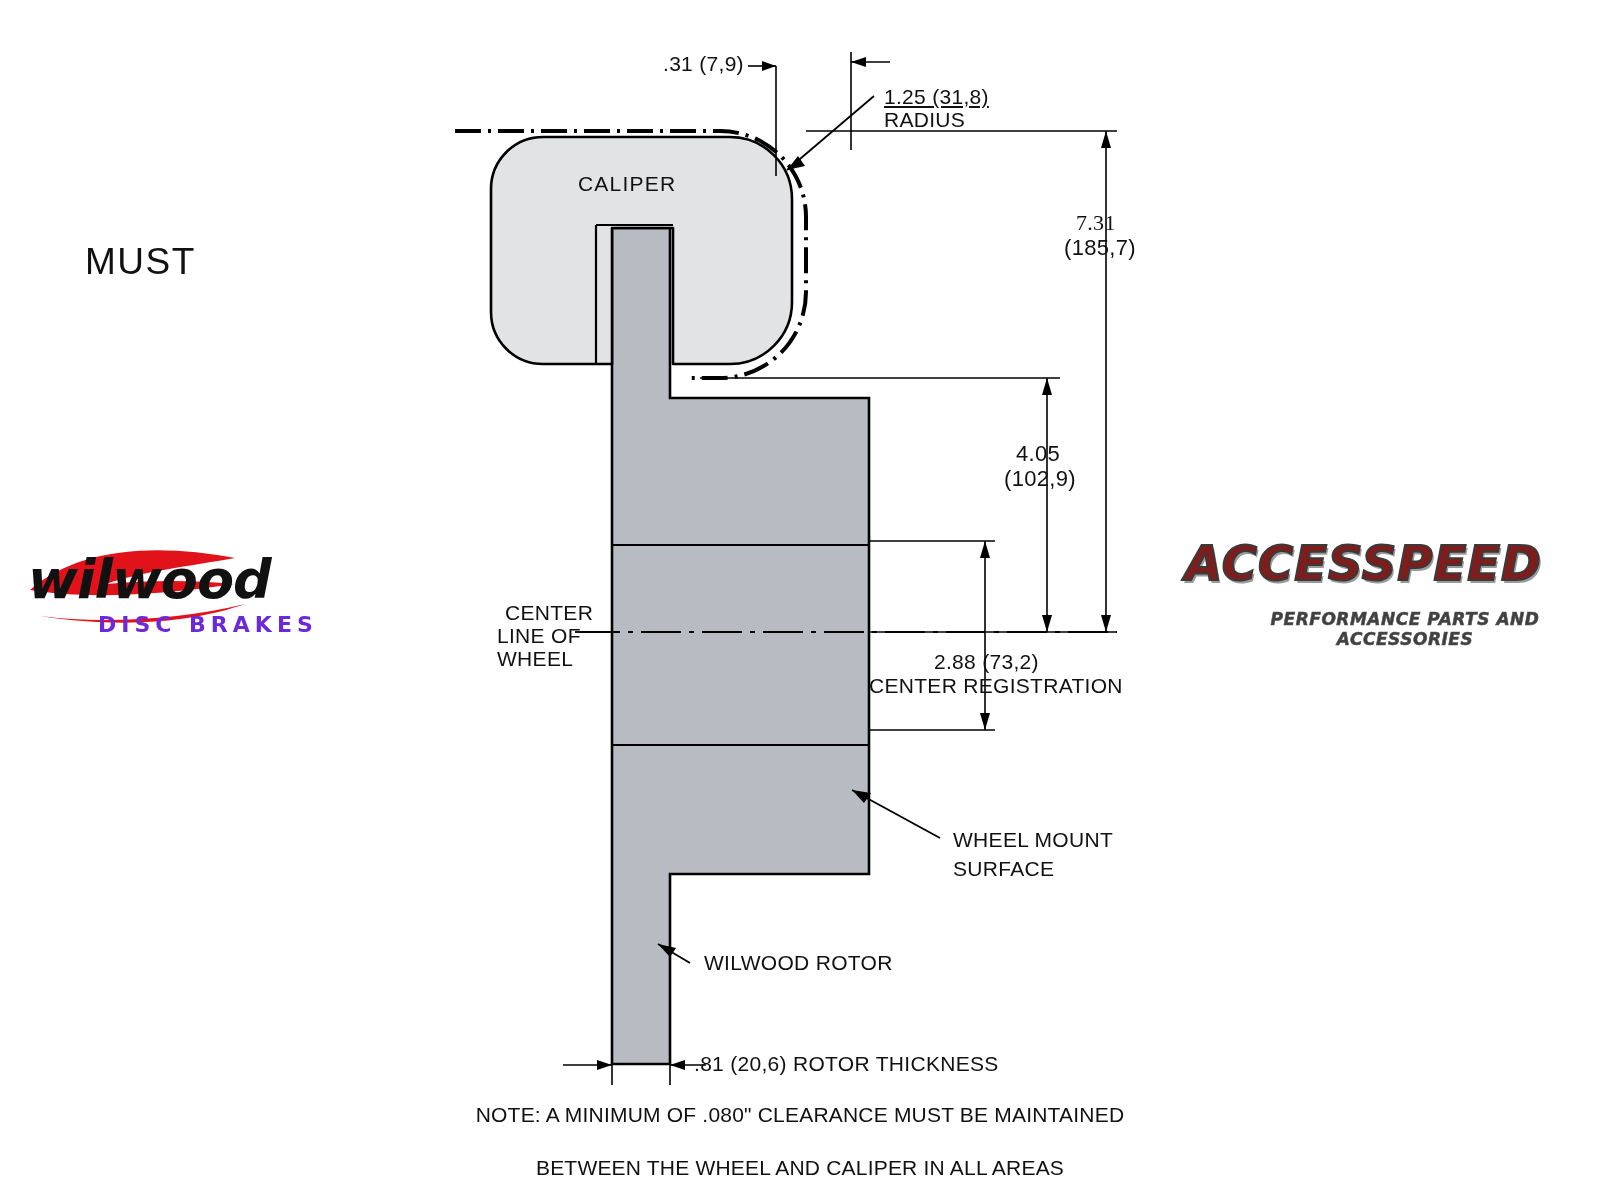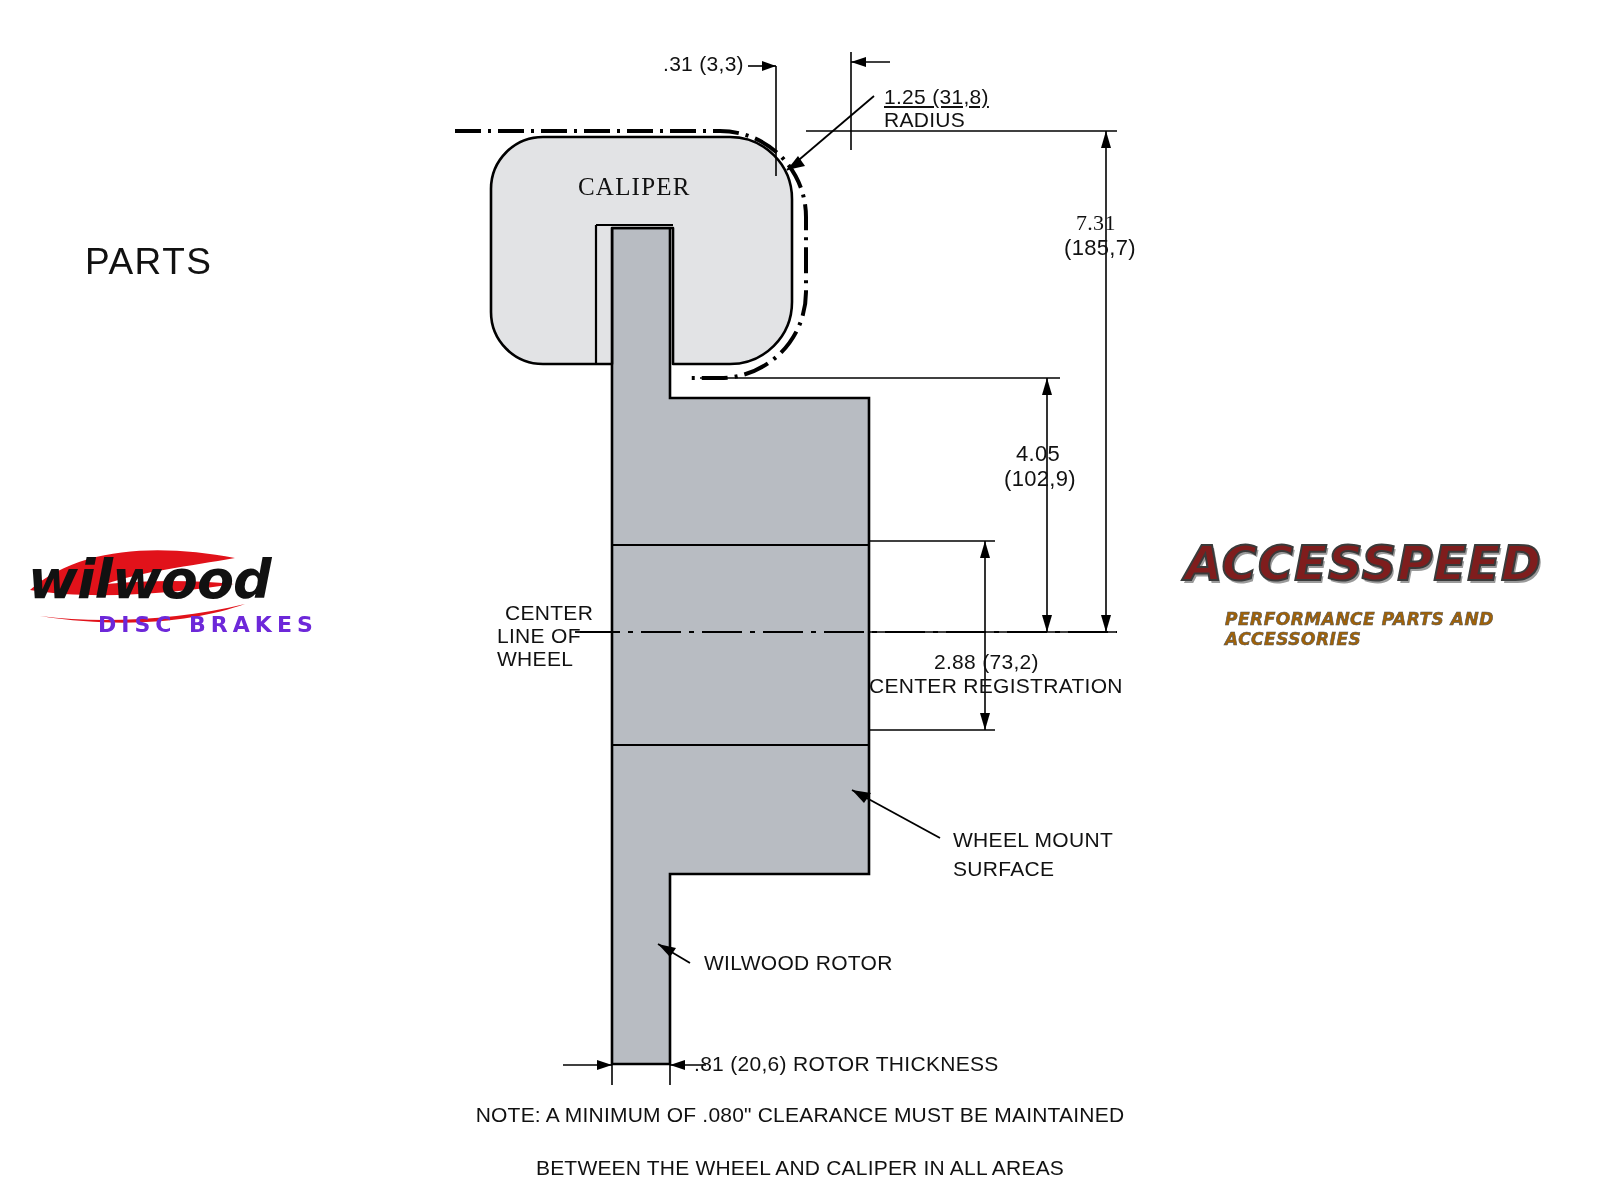--- a/index.html
+++ b/index.html
@@ -45,23 +45,22 @@
   .dim-lg {
     font-size: 22px;
     letter-spacing: .3px;
   }
   .note {
     font-size: 21px;
     text-align: center;
     letter-spacing: .2px;
   }
   .caliper-txt {
-    font-size: 25px;
+    font-size: 21px;
     letter-spacing: 1.2px;
-    font-family: Liberation Serif, serif;
   }
 
   
   #wilwood-logo {
     position: absolute;
     left: 20px;
     top: 520px;
     width: 310px;
     height: 140px;
   }
@@ -110,21 +109,22 @@
   }
   #accesspeed-logo .ap-sub {
     position: absolute;
     left: 40px;
     top: 84px;
     font-family: "DejaVu Sans", sans-serif;
     font-weight: bold;
     font-style: italic;
     font-size: 17px;
     letter-spacing: .5px;
-    color: #a16207;
+    color: #404040;
+    text-align: center;
     -webkit-text-stroke: .6px #555;
   }
 </style>
 </head>
 <body>
 
 <div id="stage">
 
   <svg class="drawing" viewBox="0 0 1600 1200">
 
@@ -201,25 +201,25 @@
     <polygon points="658,944 676,948 670,957" fill="#000"></polygon>
 
     <line x1="612" y1="1040" x2="612" y2="1085" stroke="#000" stroke-width="1.6"></line>
     <line x1="670" y1="1040" x2="670" y2="1085" stroke="#000" stroke-width="1.6"></line>
     <line x1="563" y1="1065" x2="612" y2="1065" stroke="#000" stroke-width="1.6"></line>
     <polygon points="612,1065 597,1060 597,1070" fill="#000"></polygon>
     <line x1="670" y1="1065" x2="706" y2="1065" stroke="#000" stroke-width="1.6"></line>
     <polygon points="670,1065 685,1060 685,1070" fill="#000"></polygon>
   </svg>
 
-  <div class="lbl view-label" style="left:85px; top:240px;">PARTS</div>
+  <div class="lbl view-label" style="left:85px; top:240px;">MUST</div>
 
   <div class="lbl caliper-txt" style="left:578px; top:172px;">CALIPER</div>
 
-  <div class="lbl dim" style="left:663px; top:52px;">.31 (3,3)</div>
+  <div class="lbl dim" style="left:663px; top:52px;">.31 (7,9)</div>
 
   <div class="lbl dim" style="left:884px; top:85px;text-decoration:underline;">1.25 (31,8)</div>
   <div class="lbl dim" style="left:884px; top:108px;">RADIUS</div>
 
   <div class="lbl dim-lg" style="left:1076px; top:210px;font-family:Liberation Serif, serif;">7.31</div>
   <div class="lbl dim-lg" style="left:1064px; top:235px;">(185,7)</div>
 
   <div class="lbl dim-lg" style="left:1016px; top:441px;">4.05</div>
   <div class="lbl dim-lg" style="left:1004px; top:466px;">(102,9)</div>
 

